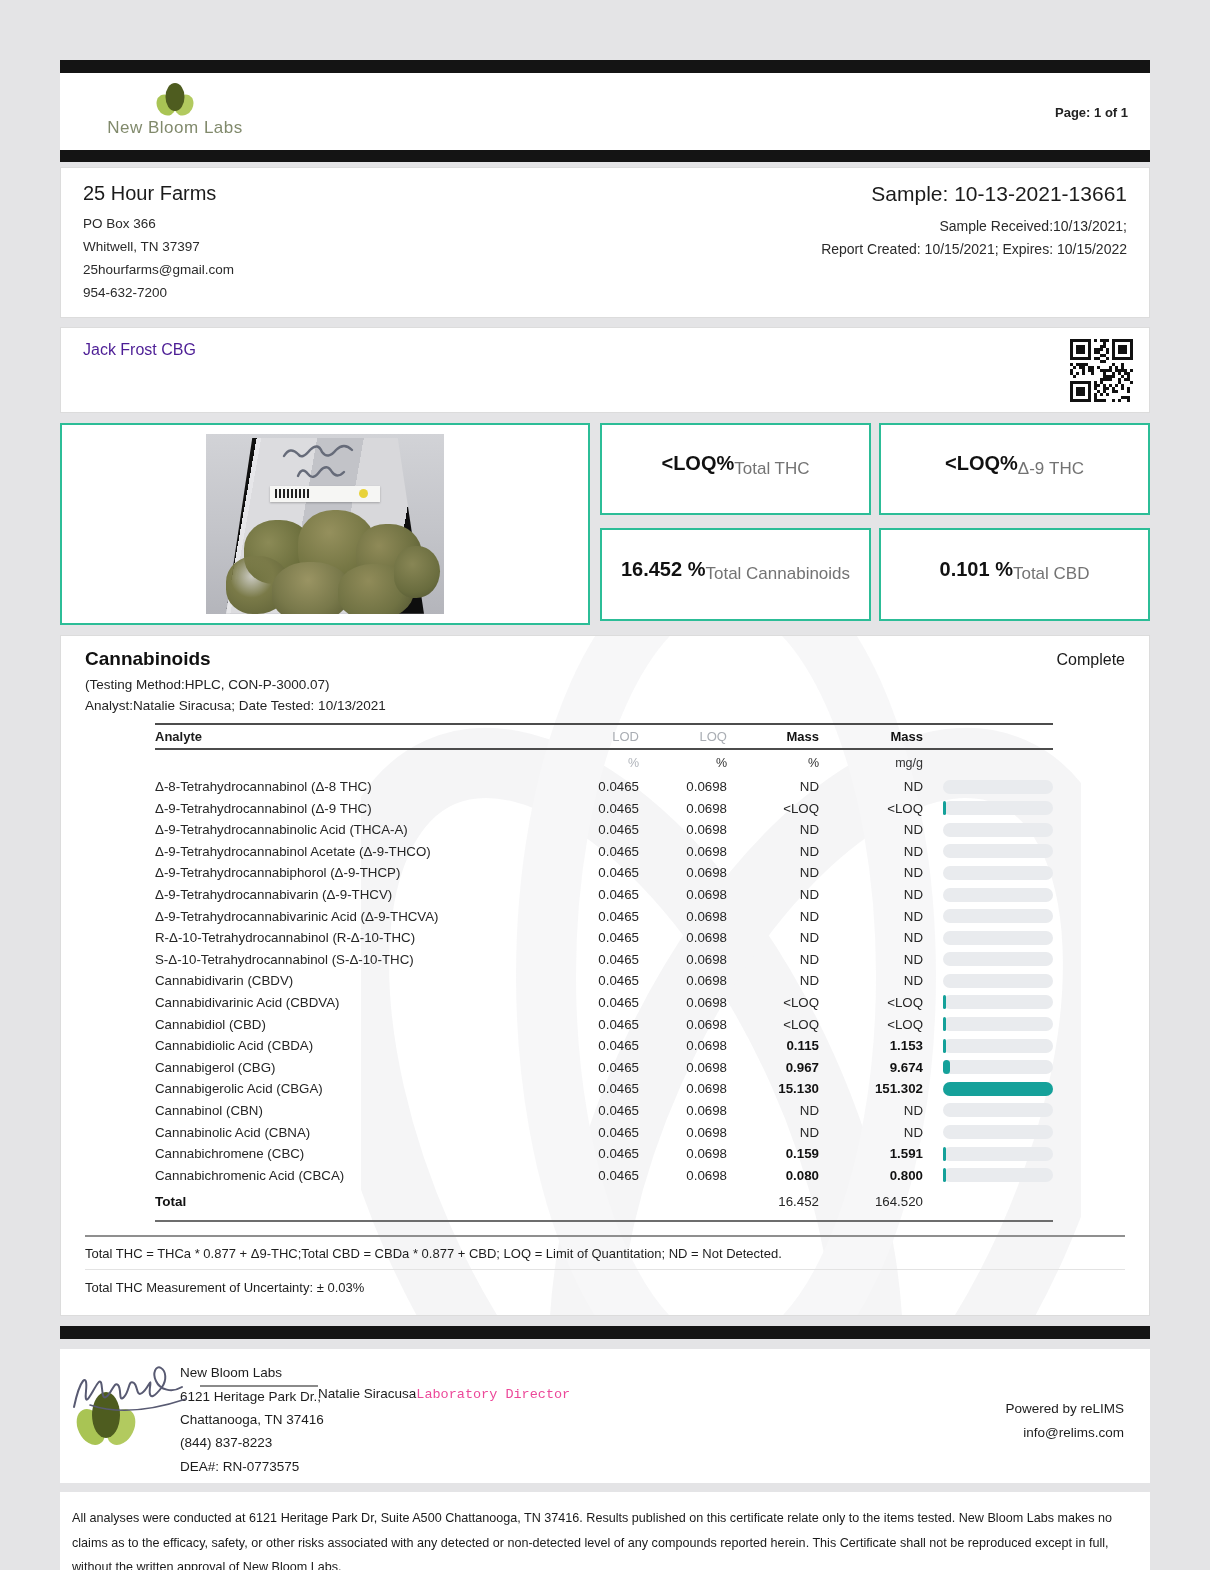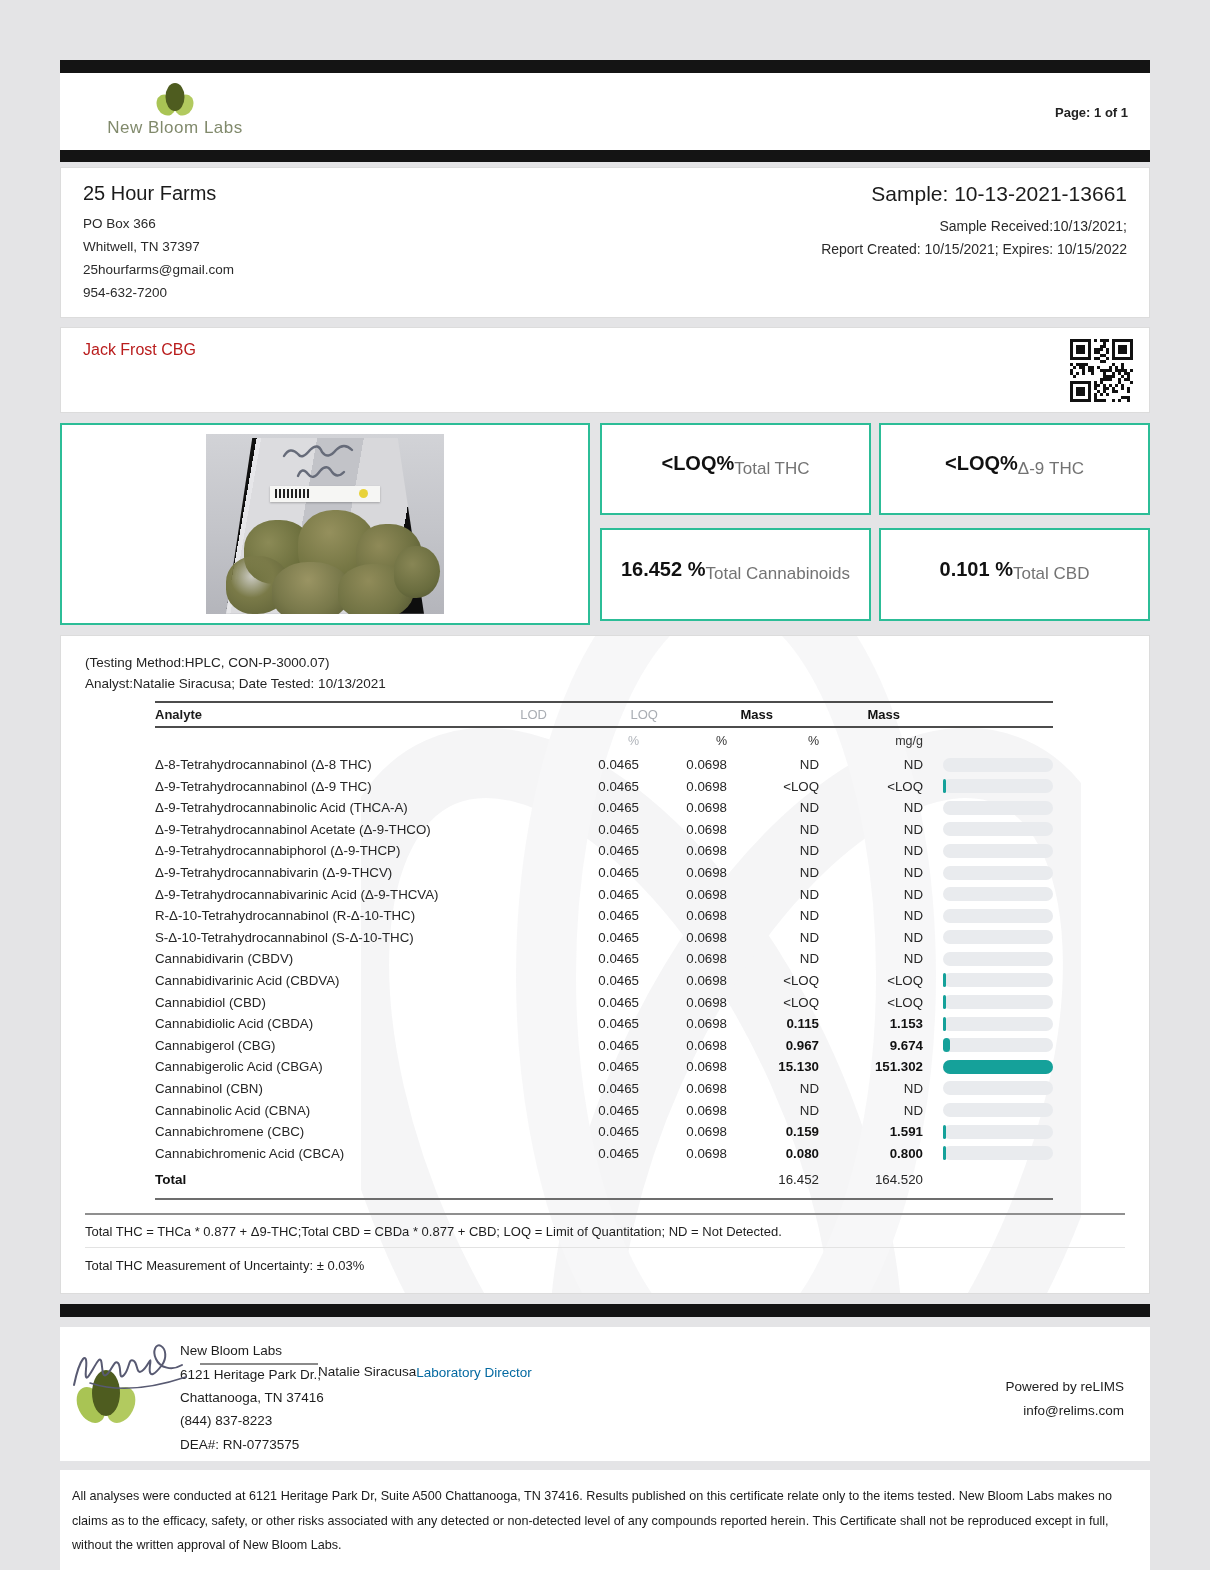--- a/index.html
+++ b/index.html
@@ -24,21 +24,21 @@
   
   .client-card { margin-top:5px; min-height:133px; padding:14px 22px 12px 22px; display:flex; justify-content:space-between; }
   .client-name { font-size:20px; margin-bottom:8px; color:#1b1b1b; }
   .client-line { font-size:13.5px; line-height:1.7; color:#2a2a2a; }
   .sample-block { text-align:right; }
   .sample-id { font-size:21px; margin-bottom:9px; color:#1b1b1b; }
   .sample-line { font-size:14px; line-height:1.65; color:#2a2a2a; }
 
   
   .product-card { margin-top:9px; height:86px; padding:13px 18px 10px 22px; }
-  .product-name { font-size:16px; color:#b91c1c; margin-bottom:14px; }
+  .product-name { font-size:16px; color:#4c1d95; margin-bottom:14px; }
   .product-type { font-size:13.5px; color:#2a2a2a; }
   .qr { position:absolute; right:16px; top:11px; width:63px; height:63px; }
 
   
   .media-row { margin-top:10px; display:flex; }
   .photo-box { width:530px; height:202px; background:#fff; border:2px solid #2cbd97; margin-right:10px; display:flex; align-items:center; justify-content:center; }
   .photo { width:238px; height:180px; position:relative; overflow:hidden; background:linear-gradient(180deg,#d2d3d7 0%,#c3c4c9 55%,#b4b5bb 100%); }
   .bag { position:absolute; left:18px; top:4px; width:202px; height:176px;
          background:linear-gradient(100deg,#101010 0 14%,#e6e6e9 14% 16%,#dcdcdf 16% 40%,#c2c3c8 40% 60%,#d8d8db 60% 84%, #0e0e0e 84% 100%);
          clip-path:polygon(14% 0,86% 0,99% 100%,1% 100%); }
@@ -56,21 +56,21 @@
   .cann-card { margin-top:10px; padding:12px 24px 18px 24px; overflow:hidden; }
   .watermark { position:absolute; left:300px; top:-180px; width:720px; height:1300px; pointer-events:none; opacity:.55; }
   .cann-head { display:flex; justify-content:space-between; align-items:baseline; position:relative; }
   .cann-title { font-size:19px; font-weight:700; color:#101010; }
   .cann-status { font-size:16px; color:#1a1a1a; }
   .cann-sub { font-size:13.5px; color:#242424; margin-top:7px; position:relative; }
   .cann-sub2 { font-size:13.5px; color:#242424; margin-top:6px; position:relative; }
 
   .table-wrap { margin:10px 72px 0 70px; position:relative; }
   .t-grid { display:grid; grid-template-columns:1fr 86px 88px 92px 104px 130px; align-items:center; }
-  .t-header { border-top:2px solid #4c4c4c; border-bottom:2px solid #4c4c4c; height:27px;gap:23px; }
+  .t-header { border-top:2px solid #4c4c4c; border-bottom:2px solid #4c4c4c; height:27px; }
   .t-units { height:26px; }
   .th { font-size:13px; text-align:right; }
   .th-analyte { text-align:left; font-weight:700; color:#1b1b1b; }
   .th-lod, .th-loq { color:#a9adb3; }
   .th-mass { font-weight:700; color:#111; }
   .unit { font-size:12.5px; text-align:right; color:#333; }
   .unit-lod { color:#b0b4ba; }
   .t-row { height:21.6px; }
   .td { font-size:13.3px; text-align:right; color:#262626; white-space:nowrap; }
   .td-analyte { text-align:left; }
@@ -85,21 +85,21 @@
   .footnote { font-size:13px; color:#1e1e1e; padding:9px 0 8px 0; border-bottom:1px solid #e3e3e3; position:relative; }
   .footnote2 { font-size:13px; color:#1e1e1e; padding:10px 0 2px 0; position:relative; }
 
   
   .footer-card { margin-top:10px; background:#fff; height:134px; position:relative; padding:14px 24px; }
   .f-logo { position:absolute; left:10px; top:36px; }
   .f-addr { position:absolute; left:120px; top:12px; font-size:13.5px; line-height:1.74; color:#1d1d1d; }
   .f-sig { position:absolute; left:0; right:0; top:12px; display:flex; flex-direction:row; align-items:center; }
   .sig-rule { width:118px; border-bottom:2px solid #8a8a8a; margin-top:-8px; }
   .f-signer { font-size:13.5px; color:#1d1d1d; margin-top:6px; }
-  .f-signer-title { font-size:13.5px; color:#0369a1; margin-top:9px; }
+  .f-signer-title { font-size:13.5px; color:#ec4899; margin-top:9px;font-family:Liberation Mono, monospace; }
   .f-powered { position:absolute; right:26px; top:48px; text-align:right; font-size:13.5px; line-height:1.8; color:#1d1d1d; }
 
   .disclaimer { margin-top:9px; background:#fff; padding:14px 12px 16px 12px; font-size:12.6px; line-height:1.95; color:#1a1a1a; }
 </style>
 </head>
 <body>
 
 <div class="page">
   <div class="doc">
 
@@ -298,20 +298,24 @@
         </div>
       </div>
     </div>
 
     <div class="card cann-card">
       <svg class="watermark" viewBox="0 0 720 1300">
         <ellipse cx="250" cy="700" rx="210" ry="420" fill="none" stroke="#ededef" stroke-width="70" transform="rotate(-24 250 700)"></ellipse>
         <ellipse cx="480" cy="700" rx="210" ry="420" fill="none" stroke="#ededef" stroke-width="70" transform="rotate(24 480 700)"></ellipse>
         <ellipse cx="365" cy="520" rx="180" ry="400" fill="none" stroke="#f1f1f3" stroke-width="60"></ellipse>
       </svg>
+      <div class="cann-head">
+        <div class="cann-title">Cannabinoids</div>
+        <div class="cann-status">Complete</div>
+      </div>
       <div class="cann-sub">(Testing Method:HPLC, CON-P-3000.07)</div>
       <div class="cann-sub2">Analyst:Natalie Siracusa; Date Tested: 10/13/2021</div>
 
       <div class="table-wrap">
         <div class="t-grid t-header">
           <div class="th th-analyte">Analyte</div>
           <div class="th th-lod">LOD</div>
           <div class="th th-loq">LOQ</div>
           <div class="th th-mass">Mass</div>
           <div class="th th-mass">Mass</div>

